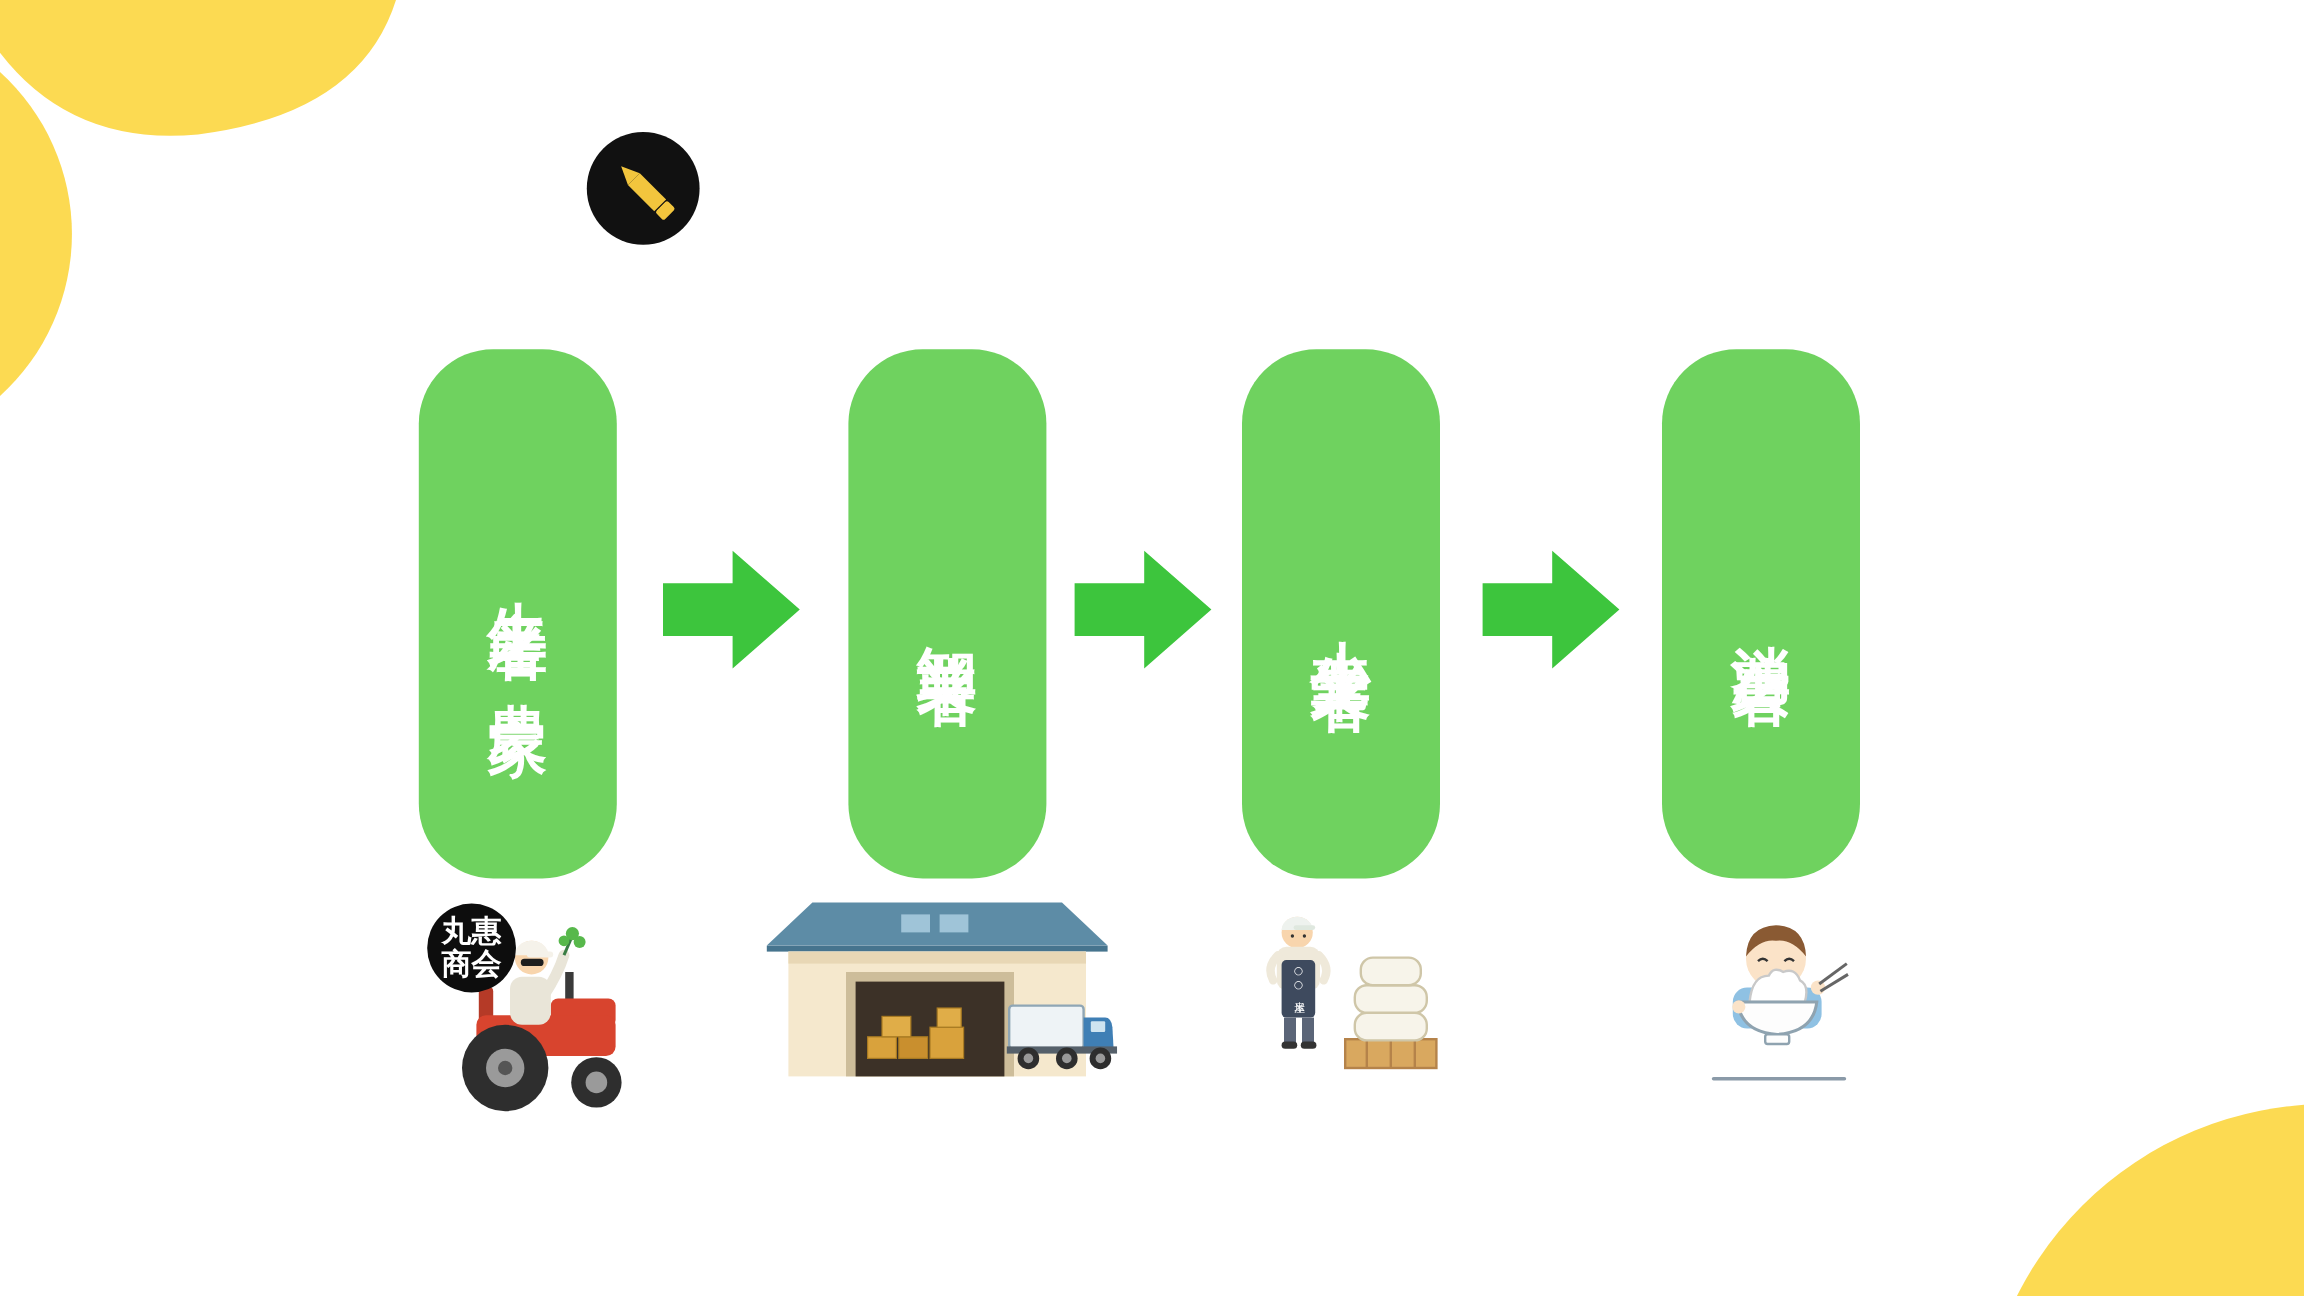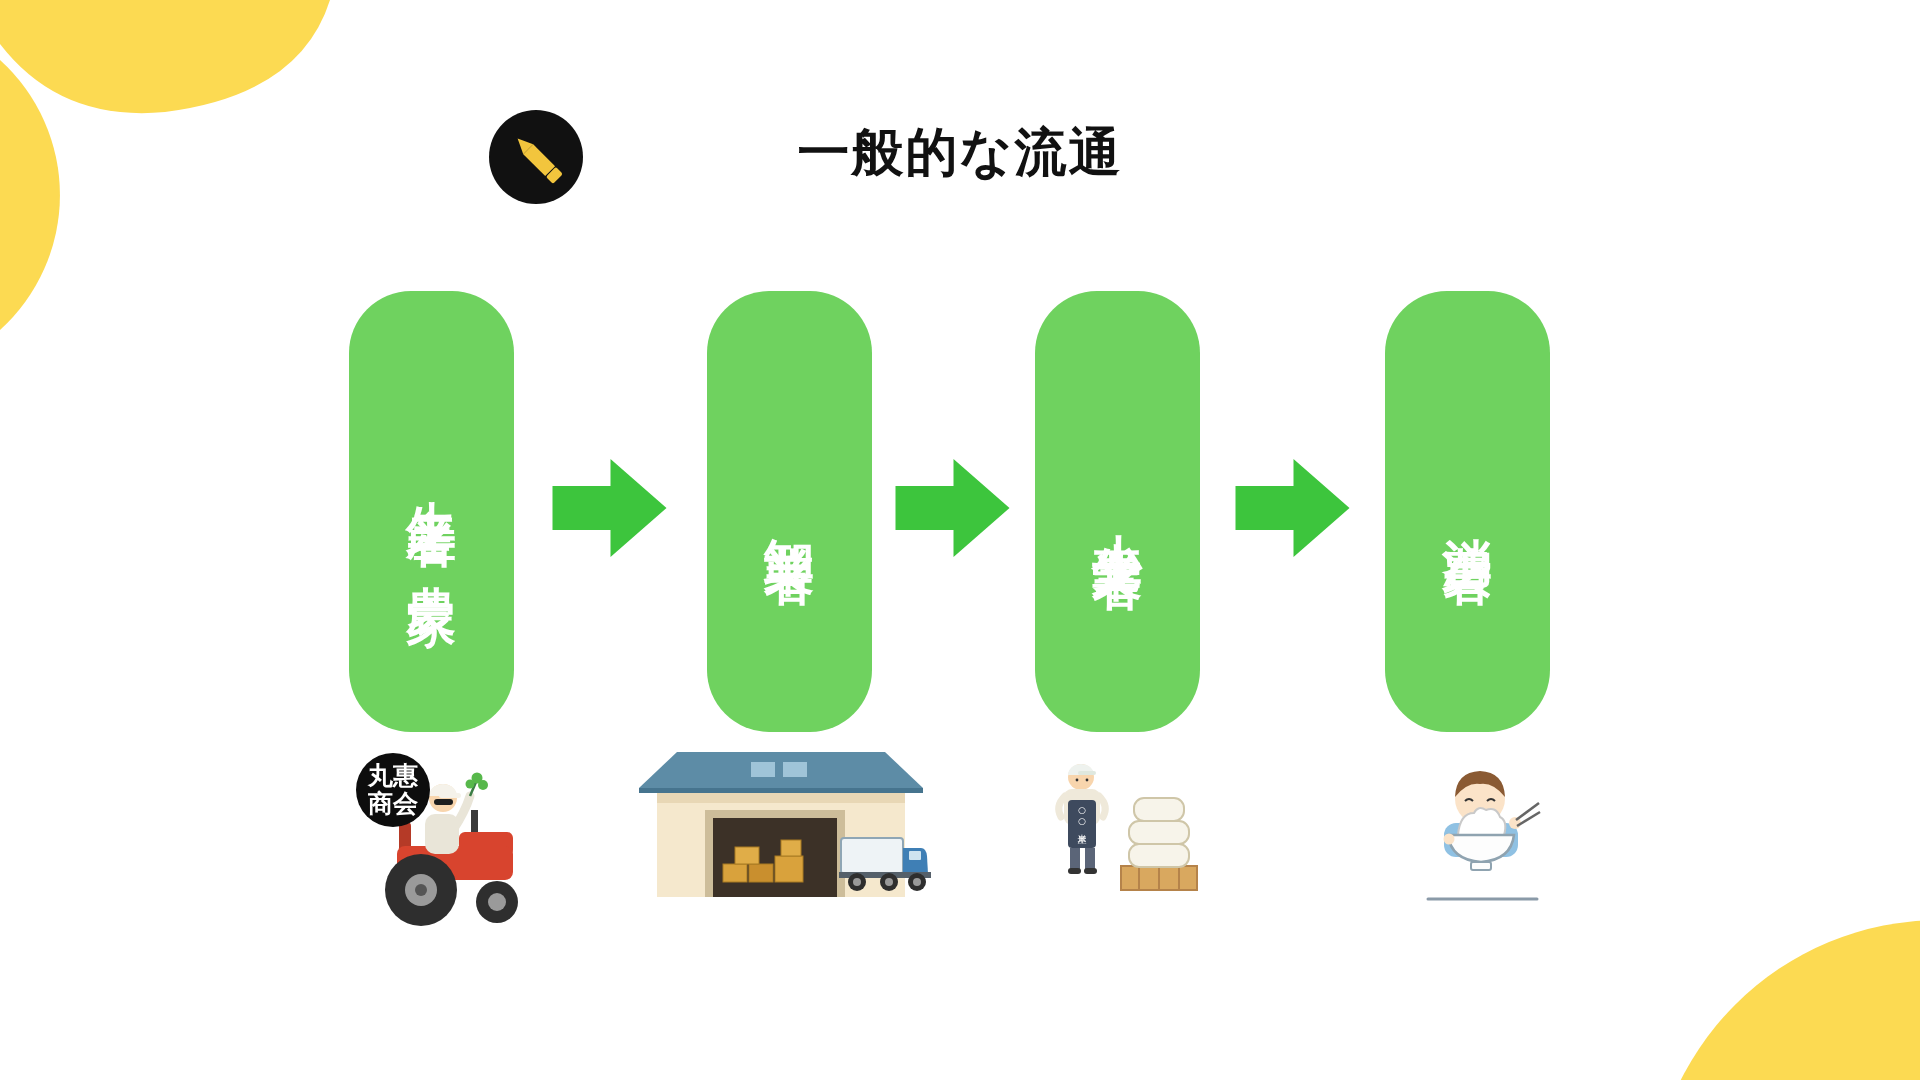--- a/index.html
+++ b/index.html
@@ -64,21 +64,20 @@
 
   <div class="pencil-badge">
     <svg viewBox="0 0 94 94">
       <g transform="rotate(225 47 47)">
         <rect x="16" y="40" width="10" height="14" rx="2" fill="#f2c53d"></rect>
         <rect x="27" y="40" width="31" height="14" fill="#f2c53d"></rect>
         <polygon points="58,40 73,47 58,54" fill="#f2c53d"></polygon>
       </g>
     </svg>
   </div>
-  <h1 class="title">一般的な流通</h1>
 
   <div class="stage-box b1">
     <span class="stage-label">生産者　農家</span>
   </div>
   <div class="stage-box b2">
     <span class="stage-label">卸業者</span>
   </div>
   <div class="stage-box b3">
     <span class="stage-label">小売業者</span>
   </div>

